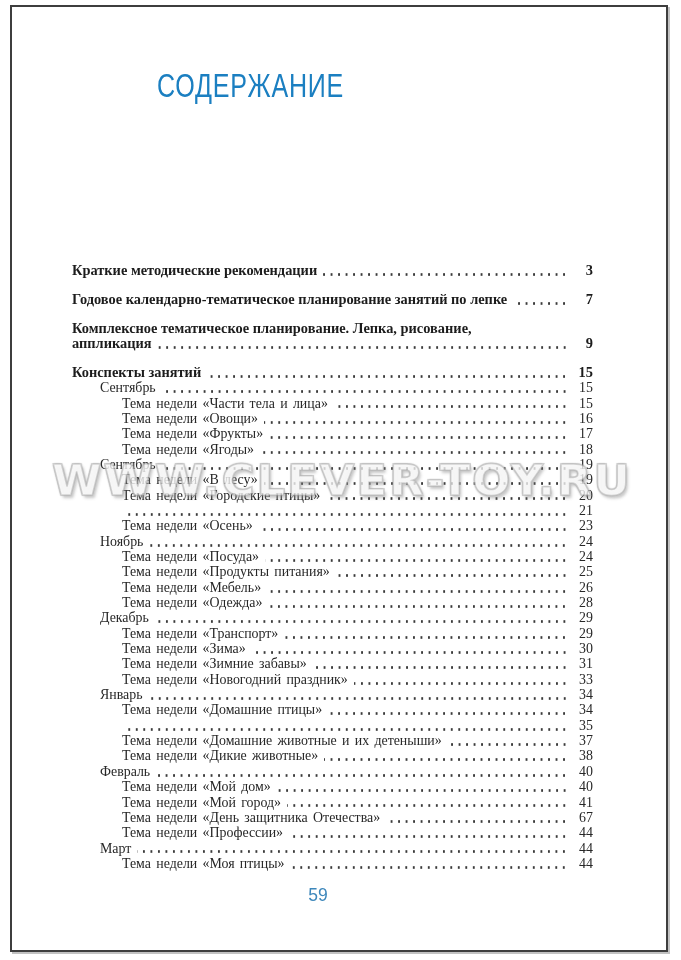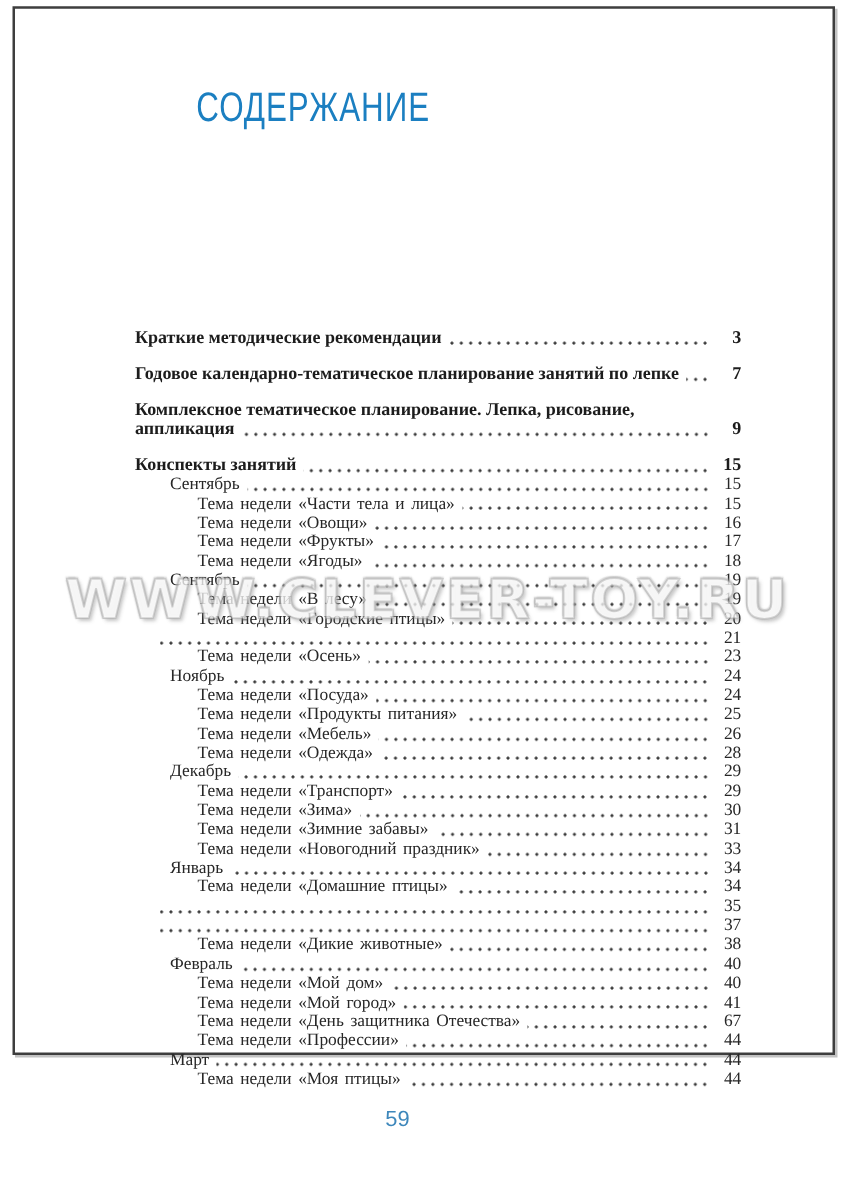--- a/index.html
+++ b/index.html
@@ -6,21 +6,21 @@
   body{
     width:681px;height:960px;
     background:#ffffff;
     overflow:hidden;
     position:relative;
     font-family:"Liberation Serif", serif;
   }
   .sheet{
     position:absolute;
     left:10px;top:5px;
-    width:658px;height:839px;
+    width:658px;height:947px;
     box-sizing:border-box;
     border:2px solid #3e3e3e;
     box-shadow:2px 2px 0 #c2c2c2;
     background:#ffffff;
   }
   .title{
     position:absolute;
     left:145px;top:60px;
     margin:0;
     font-family:"Liberation Sans", sans-serif;
@@ -42,21 +42,21 @@
     align-items:baseline;
     font-size:13.9px;
     line-height:15.35px;
     color:#272727;
     white-space:nowrap;
   }
   .row.bold{font-weight:bold;font-size:14.4px;color:#1c1c1c;}
   .row.section{margin-top:13.5px;}
   .row.indent1{padding-left:28px;}
   .row.indent2{padding-left:50px;word-spacing:1.8px;}
-  .label{flex:0 0 auto;margin-left:36px;}
+  .label{flex:0 0 auto;}
   .dots{
     flex:1 1 auto;
     min-width:6px;
     align-self:flex-end;
     height:3px;
     margin:0 5px 2.5px 6px;
     background-image:radial-gradient(circle, #3a3a3a 1.05px, transparent 1.35px);
     background-size:7.5px 3px;
     background-position:right center;
     background-repeat:repeat-x;
@@ -227,20 +227,21 @@
       <div class="row indent2">
         <span class="label">Тема недели «Домашние птицы»</span>
         <span class="dots"></span>
         <span class="pg">34</span>
       </div>
       <div class="row indent2">
         <span class="dots"></span>
         <span class="pg">35</span>
       </div>
       <div class="row indent2">
+        <span class="label">Тема недели «Домашние животные и их детеныши»</span>
         <span class="dots"></span>
         <span class="pg">37</span>
       </div>
       <div class="row indent2">
         <span class="label">Тема недели «Дикие животные»</span>
         <span class="dots"></span>
         <span class="pg">38</span>
       </div>
       <div class="row indent1">
         <span class="label">Февраль</span>

